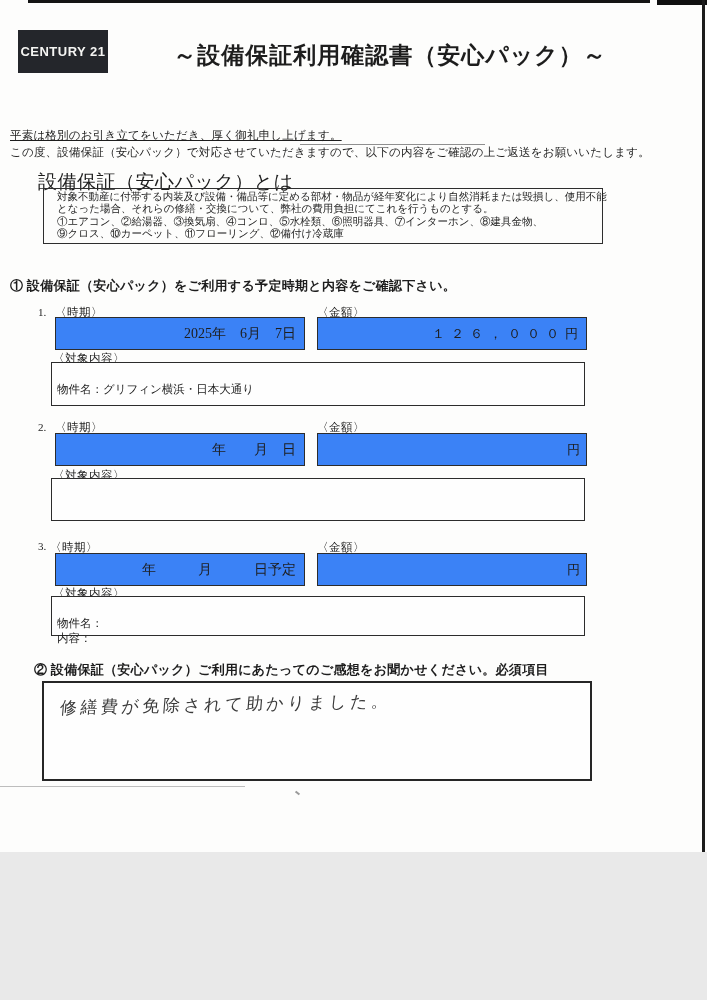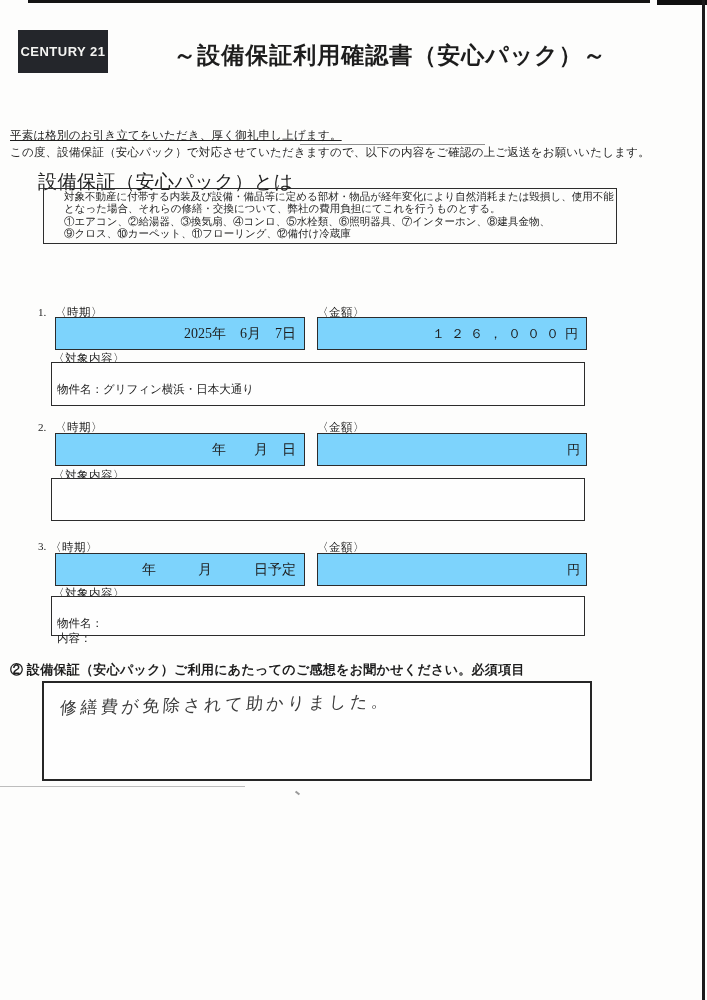--- a/index.html
+++ b/index.html
@@ -1,17 +1,17 @@
 <!DOCTYPE html>
 <html><head>
 <meta charset="utf-8">
 <style>
   html,body{margin:0;padding:0;background:#e9e9e9;}
   .page{
-    position:relative;width:707px;height:1000px;margin:0 auto;
+    position:relative;width:707px;height:852px;margin:0 auto;
     background:#fdfdfc;overflow:hidden;
     font-family:"Liberation Serif","DejaVu Serif",serif;
     color:#1d1d1d;
   }
   
   .scan-top{position:absolute;left:28px;top:0;width:622px;height:3px;background:#141414;}
   .scan-top-corner{position:absolute;left:657px;top:0;width:50px;height:5px;background:#101010;}
   .scan-right{position:absolute;left:702px;top:0;width:3px;height:1000px;background:#1b1b1b;}
   .scan-faint-1{position:absolute;left:300px;top:144px;width:185px;height:1px;background:#8f8f8f;}
   .scan-faint-2{position:absolute;left:0;top:786px;width:245px;height:1px;background:#bdbdbd;}
@@ -28,31 +28,31 @@
     position:absolute;left:150px;top:40px;width:480px;
     font-size:23px;font-weight:700;text-align:center;letter-spacing:1px;
   }
   .intro{position:absolute;left:10px;font-size:11.5px;letter-spacing:.2px;white-space:nowrap;}
   .intro.l1{top:128px;text-decoration:underline;}
   .intro.l2{top:145px;}
 
   .def-head{position:absolute;left:38px;top:169px;font-size:19px;font-weight:400;letter-spacing:.5px;}
   .def-box{
     position:absolute;left:43px;top:188px;width:532px;height:50px;
-    border:1px solid #2e2e2e;padding:2px 20px;
+    border:1px solid #2e2e2e;padding:2px 13px;
     font-size:10.5px;line-height:12.4px;white-space:nowrap;
   }
 
   .sec-head{position:absolute;left:10px;font-size:13px;font-weight:700;letter-spacing:.3px;white-space:nowrap;}
   .s1{top:277px;}
-  .s2{top:661px;}
+  .s2{top:661px;margin-left:24px;}
 
   .num{position:absolute;left:38px;font-size:11px;}
   .flabel{position:absolute;font-size:11.5px;letter-spacing:.5px;}
-  .fbox{position:absolute;border:1.5px solid #2c2c2c;background:#7dd3fc;display:flex;align-items:center;justify-content:flex-end;}
+  .fbox{position:absolute;border:1.5px solid #2c2c2c;background:#3b82f6;display:flex;align-items:center;justify-content:flex-end;}
   .period-box{left:55px;width:248px;height:31px;font-size:14px;}
   .period-box .pval{padding-right:8px;white-space:pre;}
   .amount-box{left:317px;width:268px;height:31px;font-size:13px;}
   .amount-box .aval{padding-right:6px;}
   .aval.wide{letter-spacing:6px;padding-right:2px;}
   .detail-box{
     position:absolute;left:51px;width:534px;border:1.5px solid #2c2c2c;background:#fefefe;
     font-size:11.5px;line-height:15px;padding:19px 5px;box-sizing:border-box;
   }
   .comment-box{
@@ -85,20 +85,21 @@
   <div class="intro l2">この度、設備保証（安心パック）で対応させていただきますので、以下の内容をご確認の上ご返送をお願いいたします。</div>
 
   <div class="def-head">設備保証（安心パック）とは</div>
   <div class="def-box">
     <div>対象不動産に付帯する内装及び設備・備品等に定める部材・物品が経年変化により自然消耗または毀損し、使用不能</div>
     <div>となった場合、それらの修繕・交換について、弊社の費用負担にてこれを行うものとする。</div>
     <div>①エアコン、②給湯器、③換気扇、④コンロ、⑤水栓類、⑥照明器具、⑦インターホン、⑧建具金物、</div>
     <div>⑨クロス、⑩カーペット、⑪フローリング、⑫備付け冷蔵庫</div>
   </div>
 
+  <div class="sec-head s1">① 設備保証（安心パック）をご利用する予定時期と内容をご確認下さい。</div>
 
   <div class="num" style="top:306px;">1.</div>
   <div class="flabel" style="left:55px;top:305px;">〈時期〉</div>
   <div class="fbox period-box" style="top:317px;">
     <span class="pval">2025年　6月　7日</span>
   </div>
   <div class="flabel" style="left:317px;top:305px;">〈金額〉</div>
   <div class="fbox amount-box" style="top:317px;">
     <span class="aval wide">１２６，０００円</span>
   </div>

